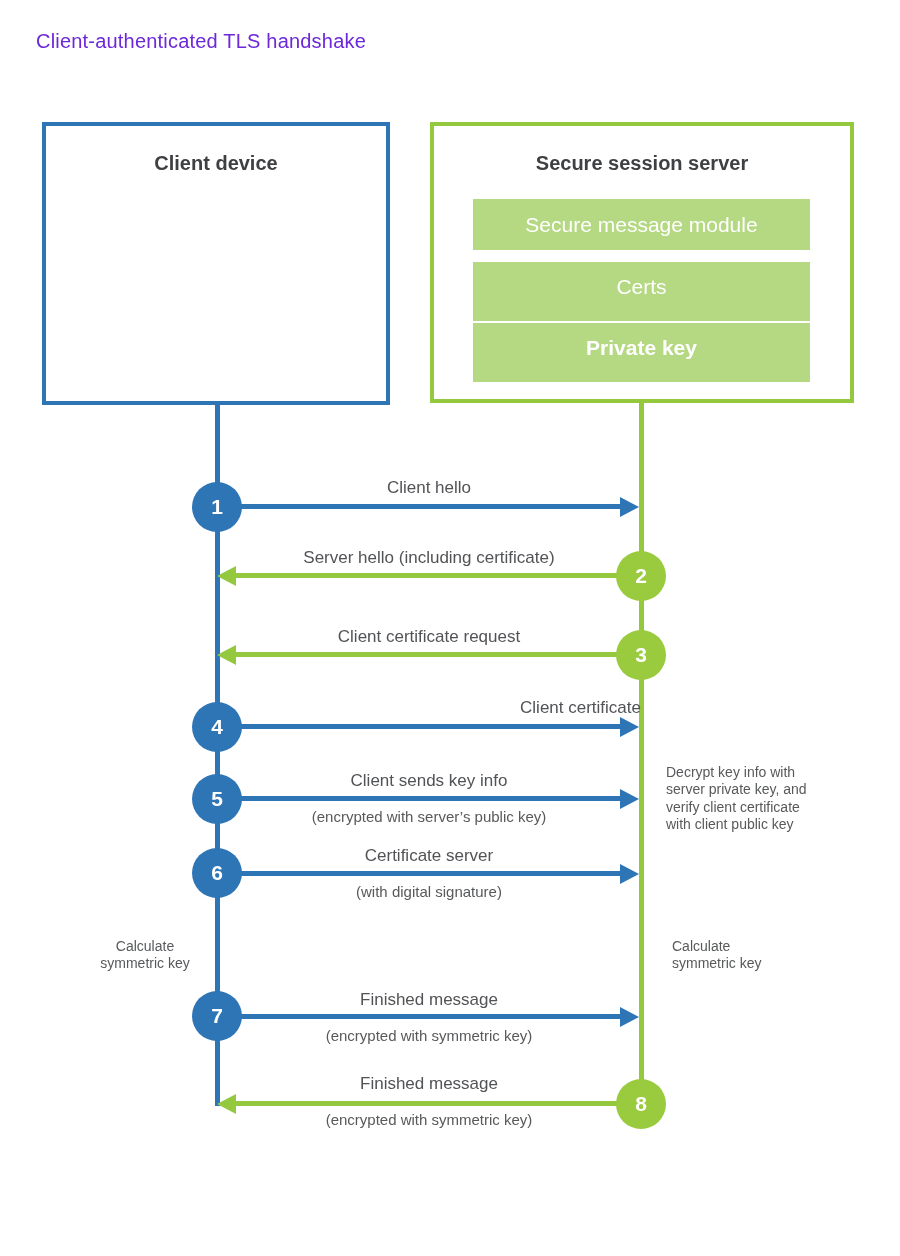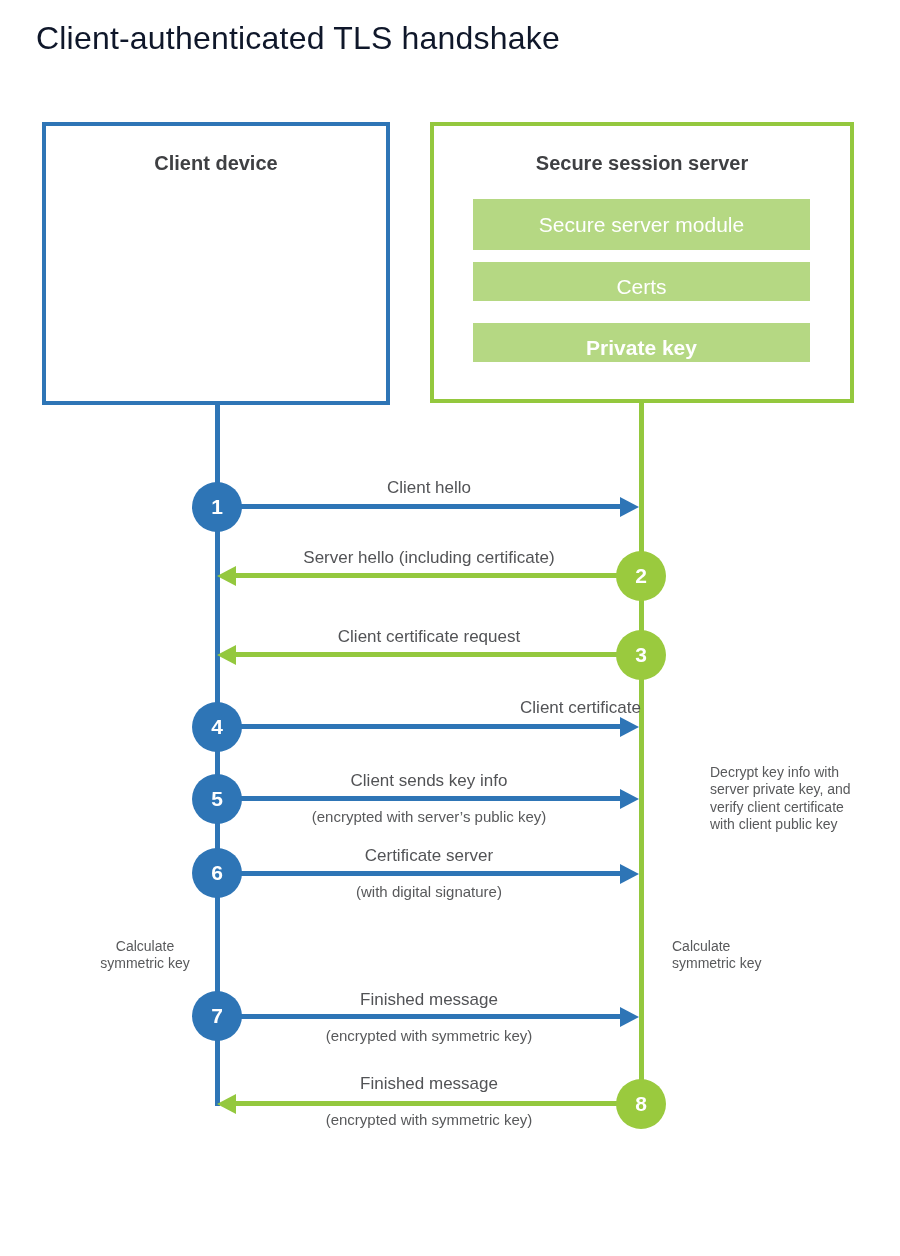--- a/index.html
+++ b/index.html
@@ -1,32 +1,32 @@
 <!DOCTYPE html>
 <html><head>
 <meta charset="utf-8">
 <style>
   html,body{margin:0;padding:0;background:#ffffff;}
   body{font-family:"Liberation Sans","DejaVu Sans",sans-serif;}
   #canvas{position:relative;width:900px;height:1256px;background:#ffffff;overflow:hidden;}
 
-  .page-title{position:absolute;left:36px;top:20px;font-size:32px;font-weight:300;
-    color:#0f172a;letter-spacing:0.2px;}
+  .page-title{position:absolute;left:36px;top:30px;font-size:20px;font-weight:300;
+    color:#6d28d9;letter-spacing:0.2px;}
 
   
   .actor-box{position:absolute;box-sizing:border-box;background:#fff;}
   .client-box{left:42px;top:122px;width:348px;height:283px;border:4px solid #2e75b6;}
   .server-box{left:430px;top:122px;width:424px;height:281px;border:4px solid #94c83e;}
   .actor-title{text-align:center;margin-top:26px;font-size:20px;font-weight:bold;color:#3f4043;}
 
   .client-app{position:absolute;left:78px;top:199px;width:275px;height:176px;
     background:#5b9bd5;outline:1px dashed #cfe0f2;display:flex;align-items:center;justify-content:center;}
   .client-app span{display:block;width:190px;text-align:center;color:#ffffff;font-size:21px;line-height:1.25;}
 
-  .server-bar{position:absolute;left:473px;width:337px;height:39px;background:#b5d883;
+  .server-bar{position:absolute;left:473px;width:337px;height:59px;background:#b5d883;
     color:#ffffff;font-size:21px;text-align:center;line-height:50px;}
 
   
   .lifeline{position:absolute;width:5px;}
   .lifeline-blue{left:215px;top:405px;height:701px;background:#2e75b6;}
   .lifeline-green{left:639px;top:403px;height:717px;background:#94c83e;}
 
   
   .msg-label{position:absolute;left:217px;width:424px;text-align:center;
     font-size:17px;color:#525356;}
@@ -39,39 +39,39 @@
   .arrowhead.right{left:620px;border-left:19px solid #2e75b6;}
   .arrowhead.left{left:217px;border-right:19px solid #94c83e;}
 
   .step-circle{position:absolute;width:50px;height:50px;border-radius:50%;
     color:#ffffff;font-size:21px;font-weight:bold;text-align:center;line-height:50px;}
   .step-circle.blue{background:#2e75b6;left:192px;}
   .step-circle.green{background:#9aca3e;left:616px;}
 
   
   .note{position:absolute;font-size:14px;color:#58595b;line-height:1.24;}
-  .note-decrypt{left:666px;top:764px;width:162px;text-align:left;margin-left:44px;}
+  .note-decrypt{left:666px;top:764px;width:162px;text-align:left;}
   .note-calc-left{left:84px;top:938px;width:122px;text-align:center;}
   .note-calc-right{left:672px;top:938px;width:122px;text-align:left;}
 </style>
 </head>
 <body>
 
 <div id="canvas">
 
   <div class="page-title">Client-authenticated TLS handshake</div>
 
   <div class="actor-box client-box">
     <div class="actor-title">Client device</div>
   </div>
 
   <div class="actor-box server-box">
     <div class="actor-title">Secure session server</div>
   </div>
-  <div class="server-bar" style="top:199px;height:51px;line-height:51px;">Secure server module</div>
+  <div class="server-bar" style="top:199px;height:51px;line-height:51px;">Secure message module</div>
   <div class="server-bar" style="top:262px;">Certs</div>
   <div class="server-bar" style="top:323px;font-weight:bold;">Private key</div>
 
   <div class="lifeline lifeline-blue"></div>
   <div class="lifeline lifeline-green"></div>
 
   <div>
     <div class="msg-label" style="top:478px;">Client hello</div>
     <div class="arrow-line blue" style="top:504px;"></div>
     <div class="arrowhead right" style="top:497px;"></div>

